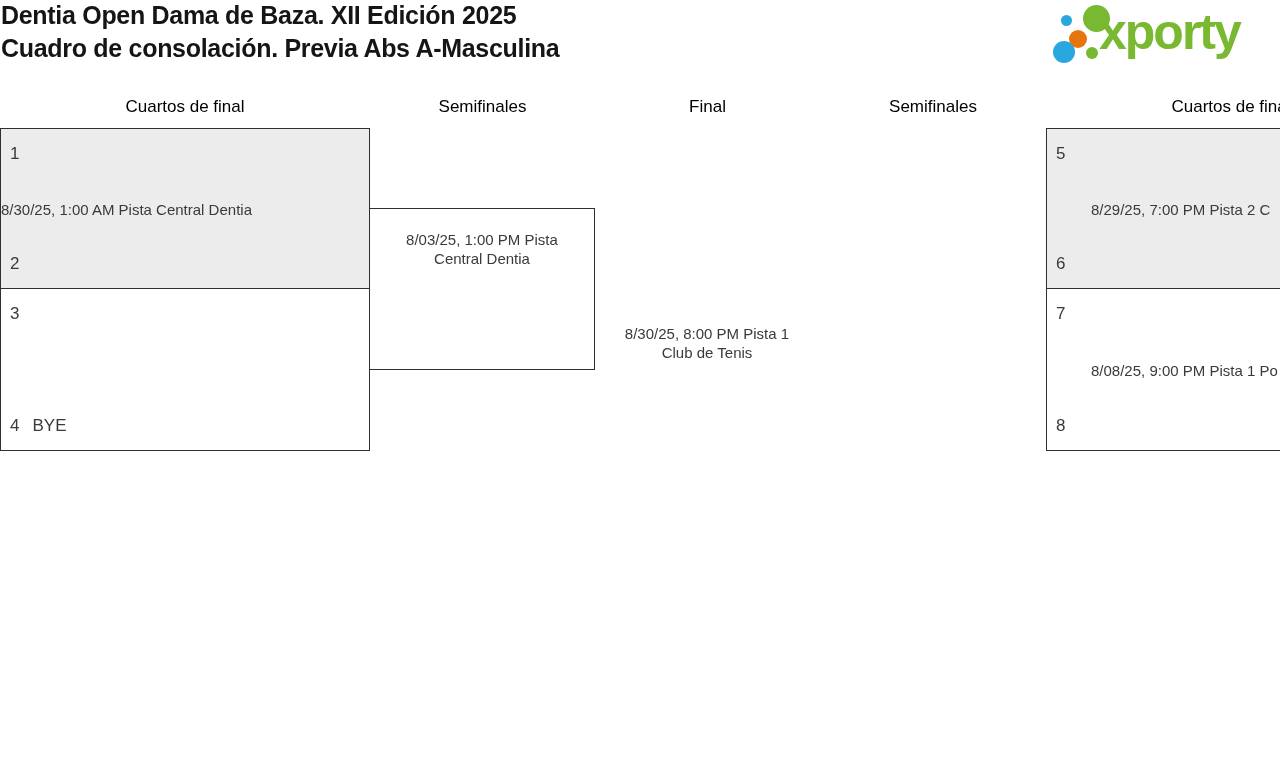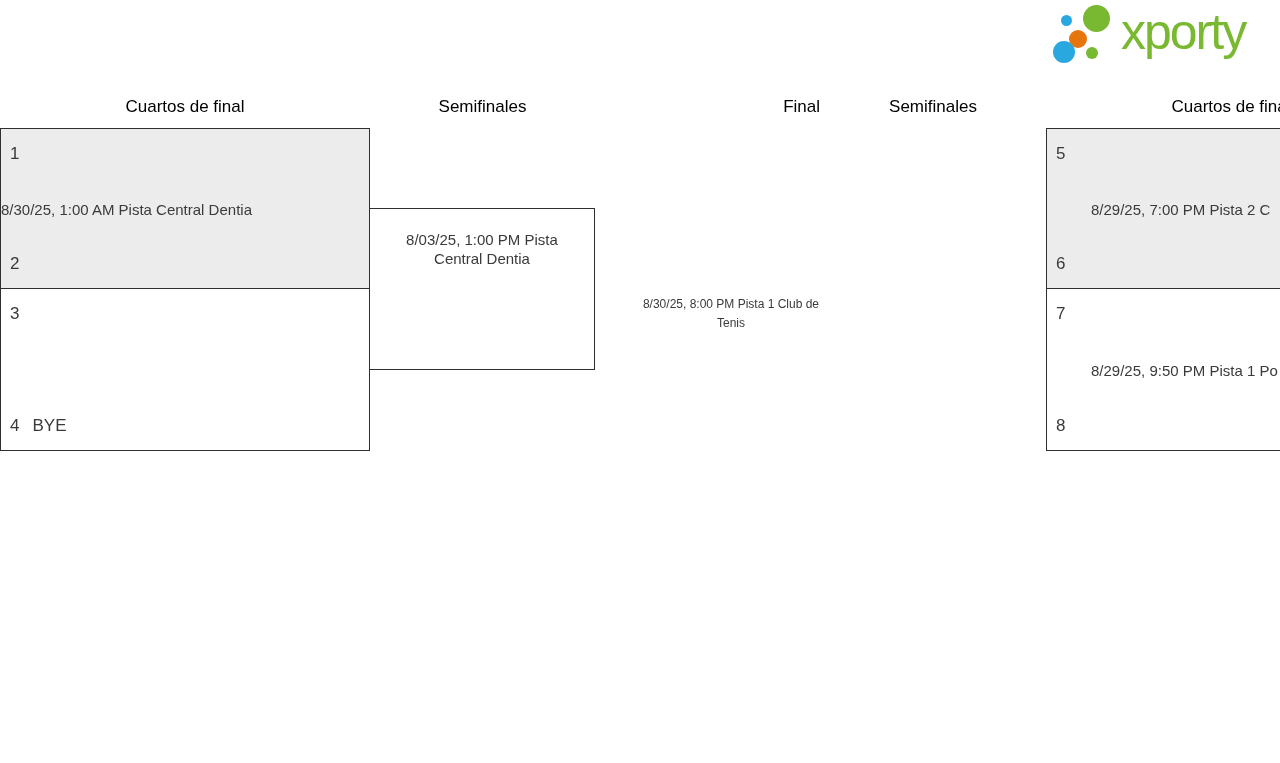--- a/index.html
+++ b/index.html
@@ -18,50 +18,54 @@
   }
   
   .title-block{position:absolute;left:1px;top:-1px;line-height:33px;font-size:25px;font-weight:700;letter-spacing:-0.3px;color:#151515;}
   .logo{position:absolute;left:1045px;top:0;width:235px;height:72px;cursor:pointer;}
   .dot{position:absolute;border-radius:50%;}
   .d-blue-small{left:16px;top:15px;width:11px;height:11px;background:var(--logo-blue);}
   .d-green-big{left:38px;top:5px;width:27px;height:27px;background:var(--logo-green);}
   .d-orange{left:24px;top:30px;width:18px;height:18px;background:var(--logo-orange);}
   .d-blue-big{left:8px;top:41px;width:22px;height:22px;background:var(--logo-blue);}
   .d-green-small{left:41px;top:47px;width:12px;height:12px;background:var(--logo-green);}
-  .logo-text{position:absolute;left:76px;top:0;font-size:50px;line-height:64px;font-weight:400;letter-spacing:-2px;color:var(--logo-green);}
+  .logo-text{position:absolute;left:54px;top:0;font-size:50px;line-height:64px;font-weight:700;letter-spacing:-2px;color:var(--logo-green);}
   
   .col-header{position:absolute;top:96px;height:22px;line-height:22px;font-size:17px;font-weight:400;text-align:center;color:#000000;}
   .ch-lq{left:0;width:370px;}
   .ch-ls{left:370px;width:225px;}
-  .ch-f{left:595px;width:225px;text-align:right;}
+  .ch-f{left:595px;width:225px;}
   .ch-rs{left:820px;width:226px;}
   .ch-rq{left:1046px;width:370px;}
   
   .mbox{position:absolute;border:1px solid var(--box-border);background:#fff;font-size:15px;color:var(--text-color);}
   .mbox.hl{background:var(--box-fill);}
   .q-tl{left:0;top:128px;width:370px;height:161px;}
   .q-bl{left:0;top:288px;width:370px;height:163px;}
   .s-l{left:369px;top:208px;width:226px;height:162px;}
   .s-r{left:820px;top:208px;width:227px;height:162px;}
   .q-tr{left:1046px;top:128px;width:370px;height:161px;}
   .q-br{left:1046px;top:288px;width:370px;height:163px;}
   .seed-row{position:absolute;left:9px;display:flex;gap:13px;font-size:17px;line-height:21px;color:var(--text-color);}
   .seed-row.top{top:14px;}
   .seed-row.bottom{bottom:14px;}
   .minfo{position:absolute;top:50%;transform:translateY(-50%);left:0;right:0;text-align:left;line-height:19px;}
   .minfo.clipped{left:44px;right:auto;text-align:center;white-space:nowrap;}
   .sinfo{position:absolute;top:21px;left:20px;right:20px;text-align:center;line-height:19px;}
-  .final-info{position:absolute;left:617px;top:295px;width:180px;text-align:center;line-height:19px;font-size:12px;color:var(--text-color);margin-left:24px;}
+  .final-info{position:absolute;left:617px;top:324px;width:180px;text-align:center;line-height:19px;font-size:15px;color:var(--text-color);}
 </style>
 </head>
 <body>
 
 <div class="page">
 
+  <div class="title-block">
+    <div>Dentia Open Dama de Baza. XII Edición 2025</div>
+    <div>Cuadro de consolación. Previa Abs A-Masculina</div>
+  </div>
 
   <div class="logo">
     <span class="dot d-blue-small"></span>
     <span class="dot d-green-big"></span>
     <span class="dot d-orange"></span>
     <span class="dot d-blue-big"></span>
     <span class="dot d-green-small"></span>
     <span class="logo-text">xporty</span>
   </div>
 
@@ -114,20 +118,20 @@
       <span>6</span>
       <span></span>
     </div>
   </div>
 
   <div class="mbox q-br">
     <div class="seed-row top">
       <span>7</span>
       <span></span>
     </div>
-    <div class="minfo clipped">8/29/25, 9:50 PM Pista 1 Po</div>
+    <div class="minfo clipped">8/08/25, 9:00 PM Pista 1 Po</div>
     <div class="seed-row bottom">
       <span>8</span>
       <span></span>
     </div>
   </div>
 
 </div>
 
 </body></html>

